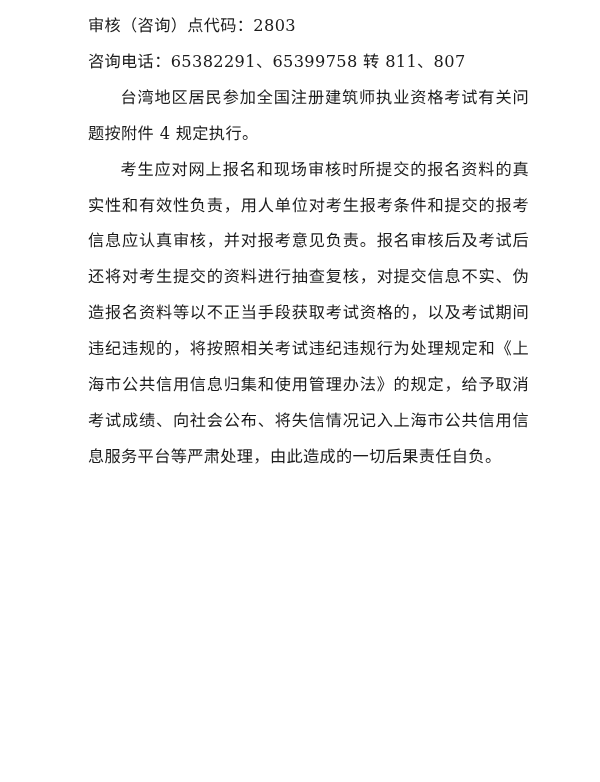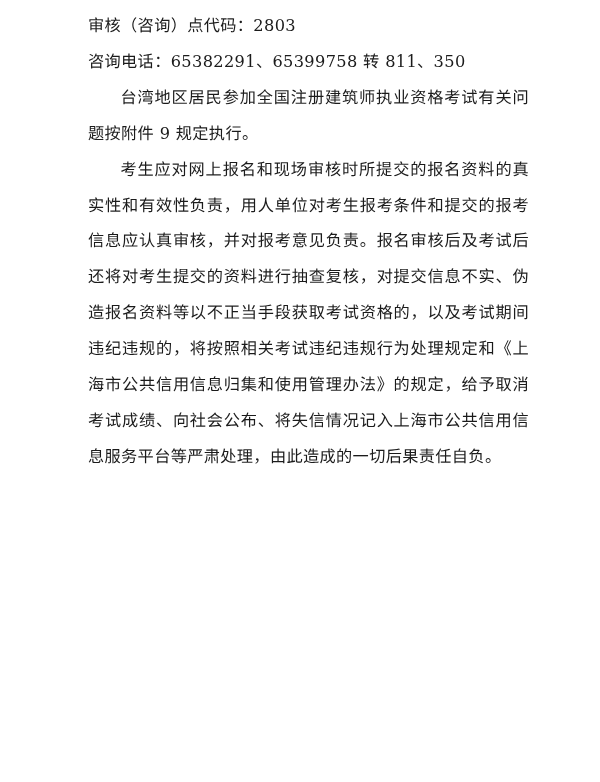--- a/index.html
+++ b/index.html
@@ -60,23 +60,23 @@
 </style>
 </head>
 <body>
 
 <div id="page" style="background: rgb(255, 255, 255);">
 
   <div id="doc-body" style="color: rgb(29, 29, 29);">
 
     <p class="para noindent">审核（咨询）点代码：2803</p>
 
-    <p class="para noindent">咨询电话：65382291、65399758 转 811、350</p>
+    <p class="para noindent">咨询电话：65382291、65399758 转 811、807</p>
 
 
 
-    <p class="para indent">台湾地区居民参加全国注册建筑师执业资格考试有关问题按附件 9 规定执行。</p>
+    <p class="para indent">台湾地区居民参加全国注册建筑师执业资格考试有关问题按附件 4 规定执行。</p>
 
     <p class="para indent">考生应对网上报名和现场审核时所提交的报名资料的真实性和有效性负责，用人单位对考生报考条件和提交的报考信息应认真审核，并对报考意见负责。报名审核后及考试后还将对考生提交的资料进行抽查复核，对提交信息不实、伪造报名资料等以不正当手段获取考试资格的，以及考试期间违纪违规的，将按照相关考试违纪违规行为处理规定和《上海市公共信用信息归集和使用管理办法》的规定，给予取消考试成绩、向社会公布、将失信情况记入上海市公共信用信息服务平台等严肃处理，由此造成的一切后果责任自负。</p>
 
   </div>
 
 </div>
 
 </body></html>

